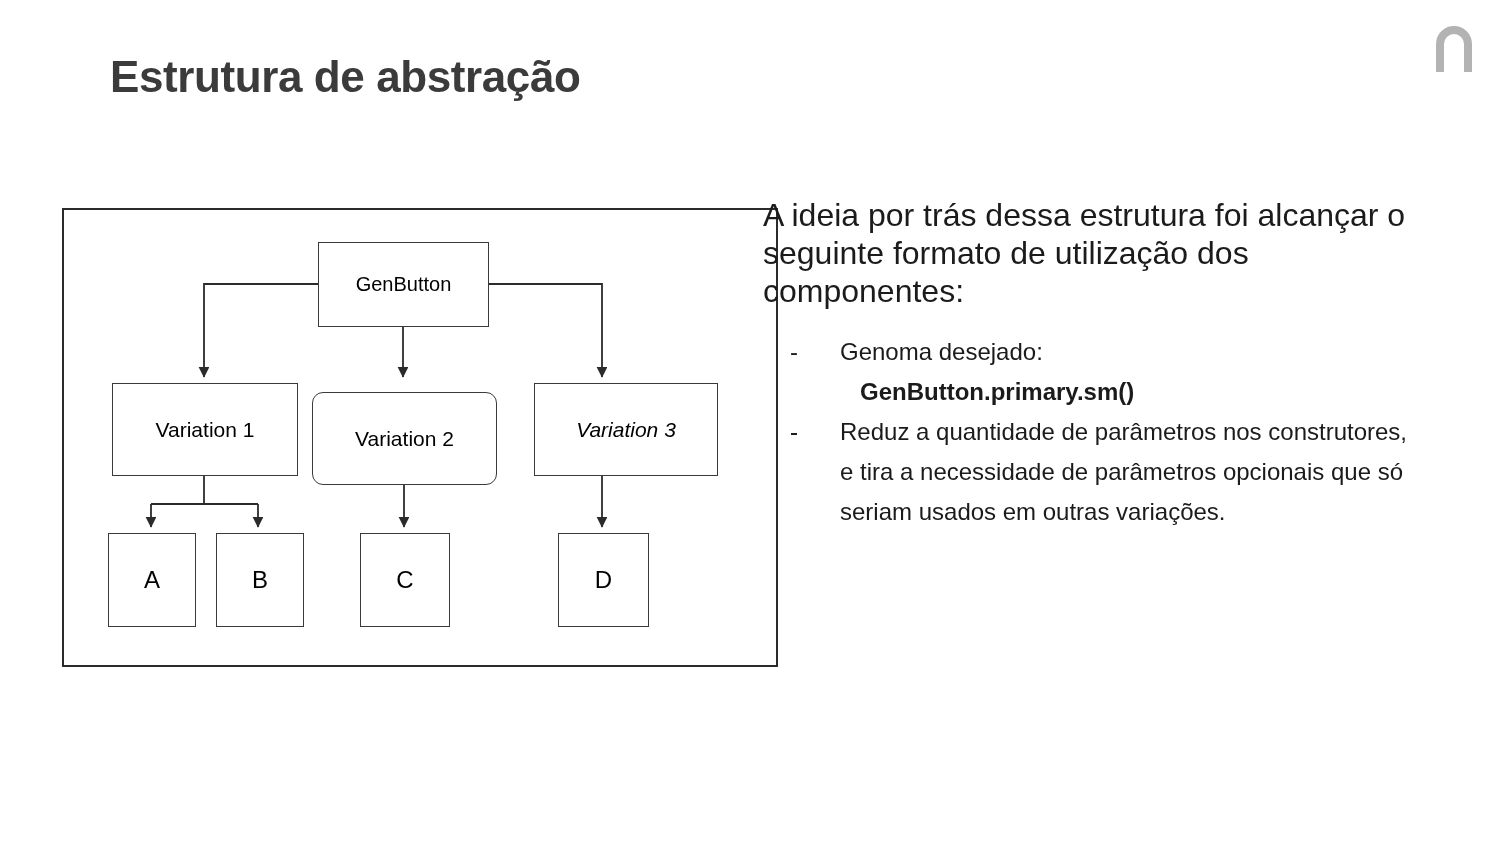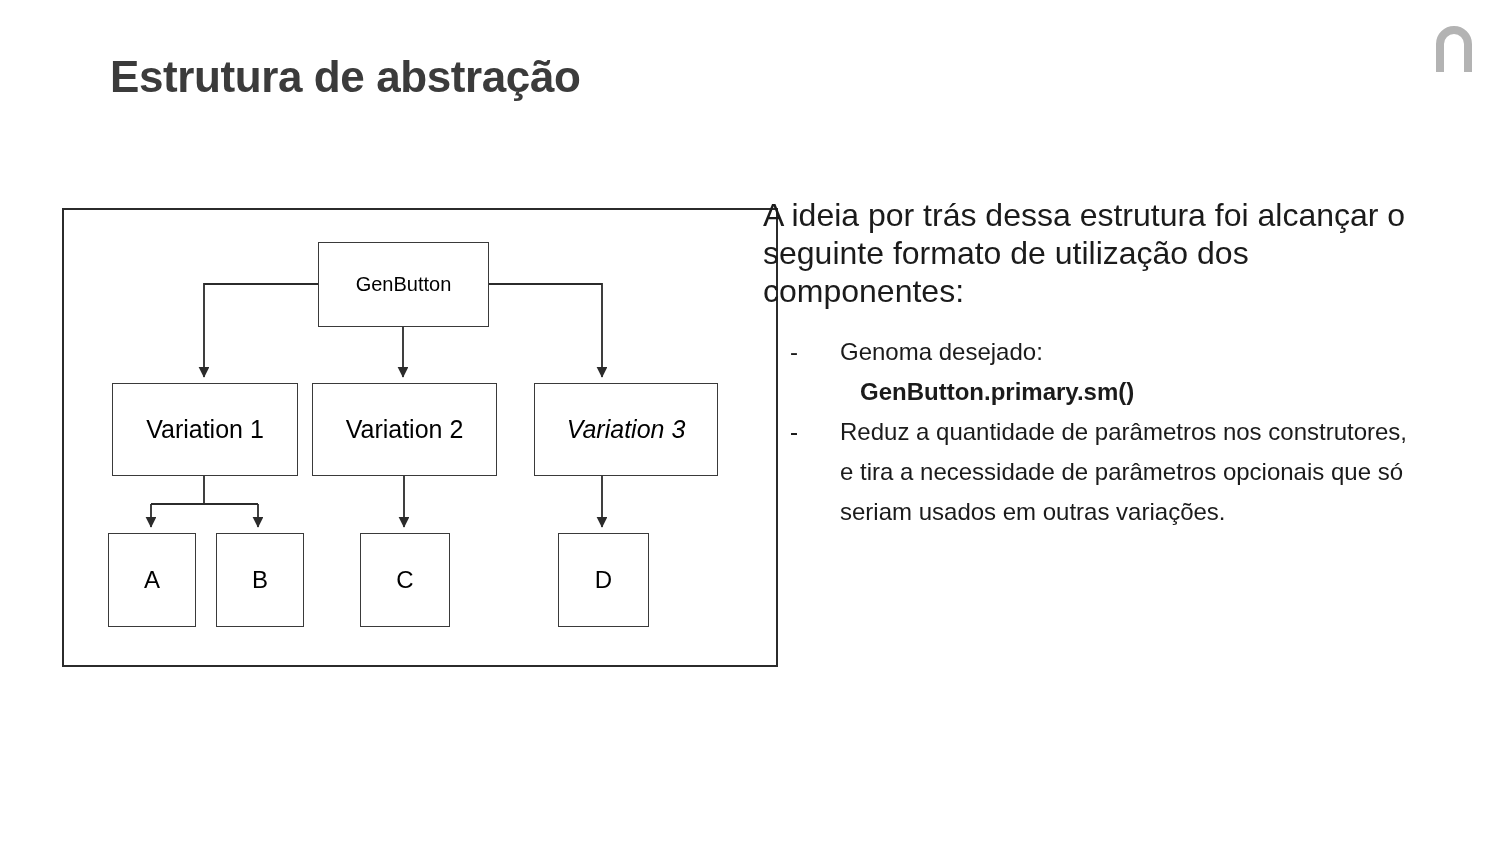--- a/index.html
+++ b/index.html
@@ -60,27 +60,27 @@
     box-sizing: border-box;
     border: 1.6px solid #3a3a3a;
     background: #ffffff;
     display: flex;
     align-items: center;
     justify-content: center;
     color: #000000;
     font-family: "Liberation Sans", sans-serif;
   }
   .node-root   { font-size: 20px; }
-  .node-mid    { font-size: 25px; }
+  .node-mid    { font-size: 21px; }
   .node-leaf   { font-size: 24px; }
 
   
   #node-genbutton  { left: 254px; top:  32px; width: 171px; height:  85px; }
   #node-variation1 { left:  48px; top: 173px; width: 186px; height:  93px; }
-  #node-variation2 { left: 248px; top: 173px; width: 185px; height:  93px; }
+  #node-variation2 { left: 248px; top: 182px; width: 185px; height:  93px; border-radius: 11px; }
   #node-variation3 { left: 470px; top: 173px; width: 184px; height:  93px; font-style: italic; }
   #node-a          { left:  44px; top: 323px; width:  88px; height:  94px; }
   #node-b          { left: 152px; top: 323px; width:  88px; height:  94px; }
   #node-c          { left: 296px; top: 323px; width:  90px; height:  94px; }
   #node-d          { left: 494px; top: 323px; width:  91px; height:  94px; }
 
   
   #copy-column {
     position: absolute;
     left: 763px;

